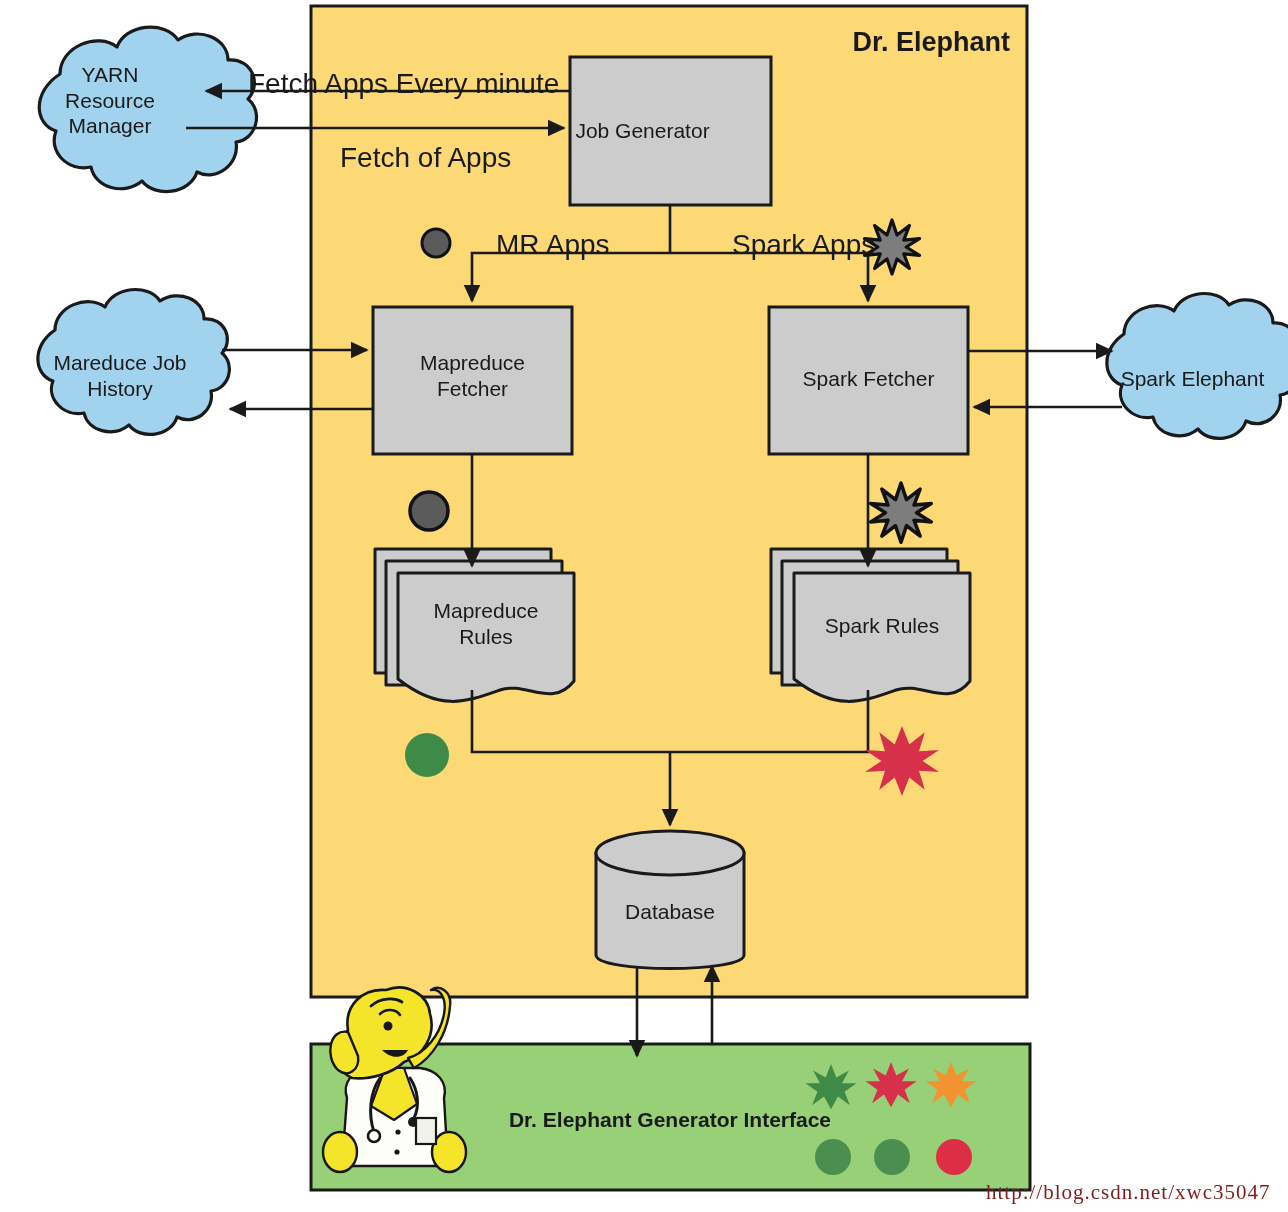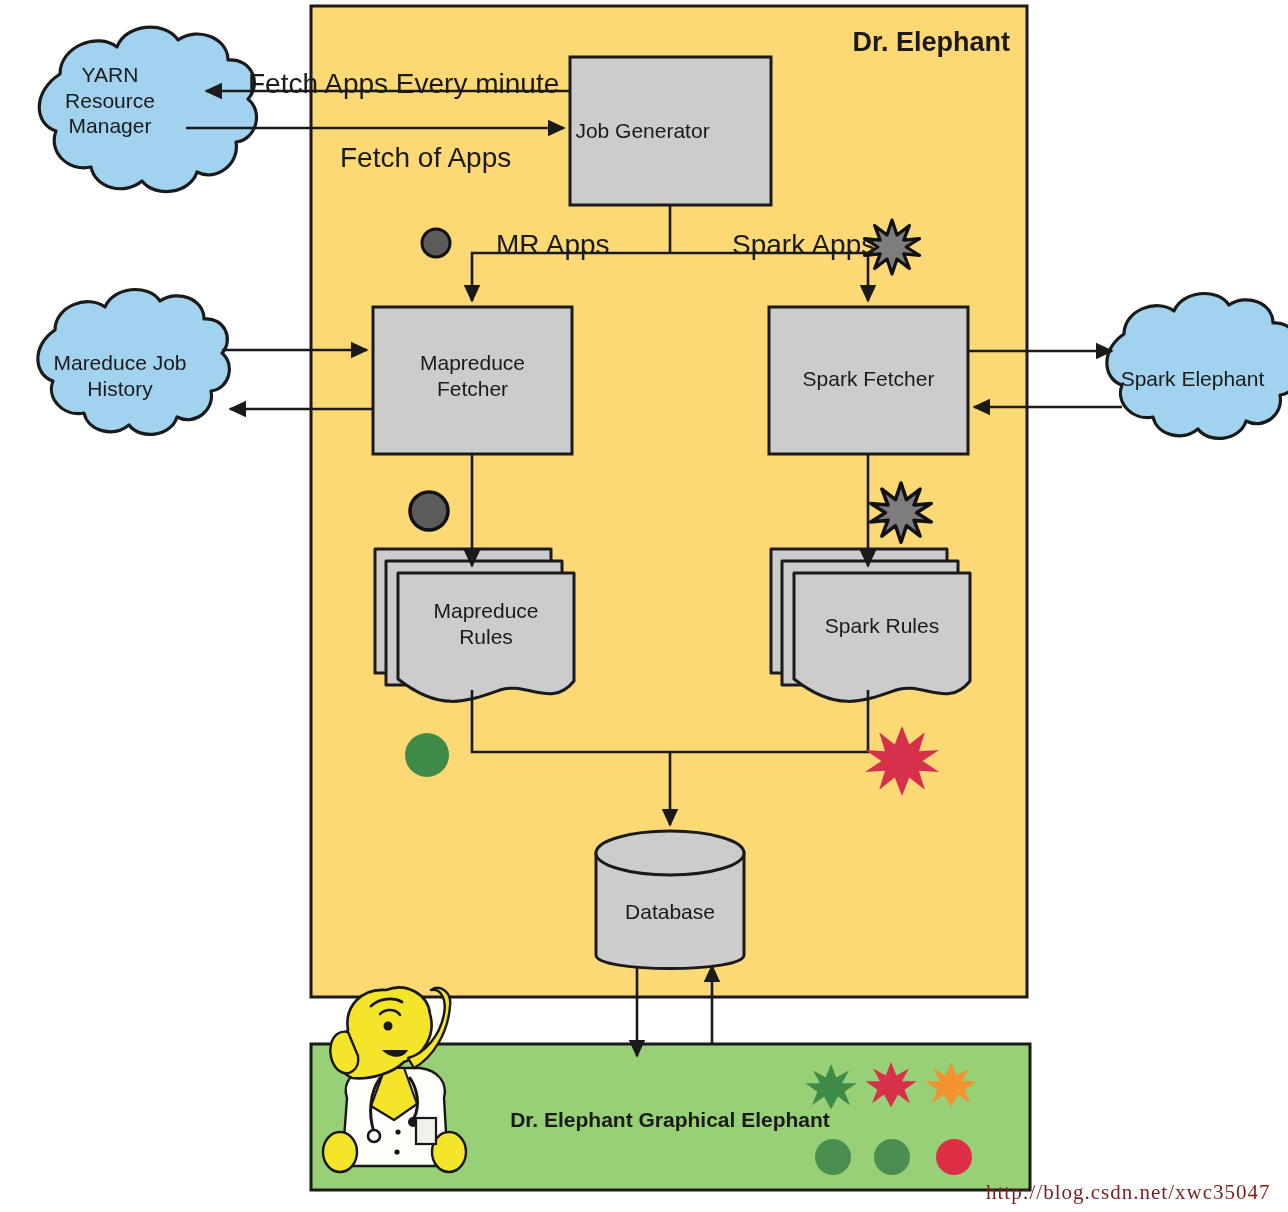--- a/index.html
+++ b/index.html
@@ -260,16 +260,16 @@
   <div class="lbl lbl-node" style="left:596px; top:899px; width:148px;">Database</div>
 
   <div class="lbl lbl-edge" style="left:248px; top:67px; width:260px; text-align:left;">Fetch Apps Every minute</div>
 
   <div class="lbl lbl-edge" style="left:340px; top:141px; width:180px; text-align:left;">Fetch of Apps</div>
 
   <div class="lbl lbl-edge" style="left:496px; top:228px; width:110px; text-align:left;">MR Apps</div>
 
   <div class="lbl lbl-edge" style="left:732px; top:228px; width:140px; text-align:left;">Spark Apps</div>
 
-  <div class="lbl lbl-panel" style="left:470px; top:1107px; width:400px;">Dr. Elephant Graphical Elephant</div>
+  <div class="lbl lbl-panel" style="left:470px; top:1107px; width:400px;">Dr. Elephant Generator Interface</div>
 
   <div class="watermark" style="left:986px; top:1180px;">http://blog.csdn.net/xwc35047</div>
 </div>
 
 </body></html>

